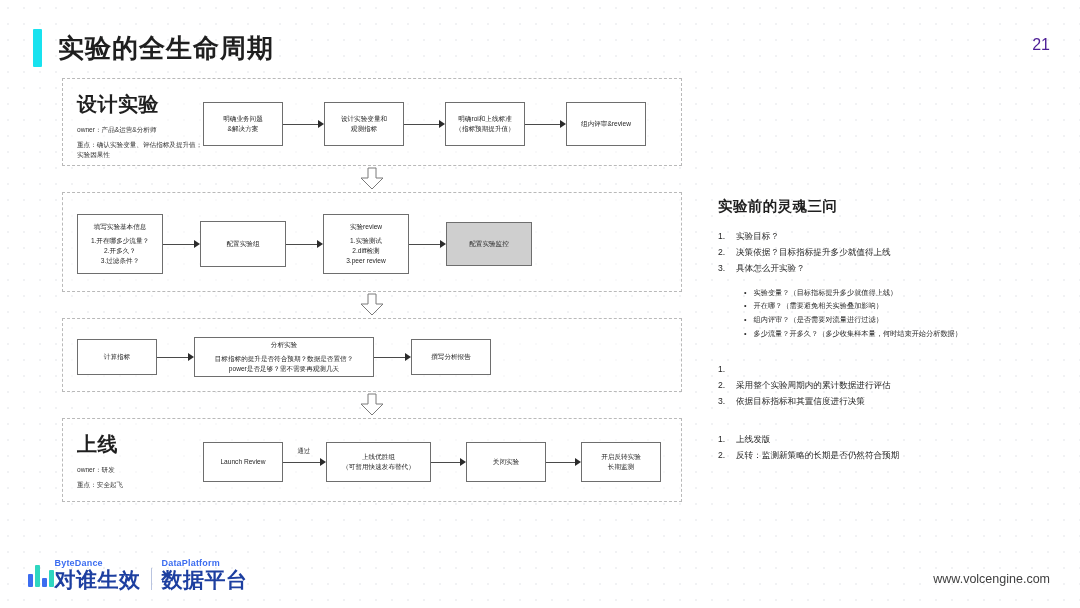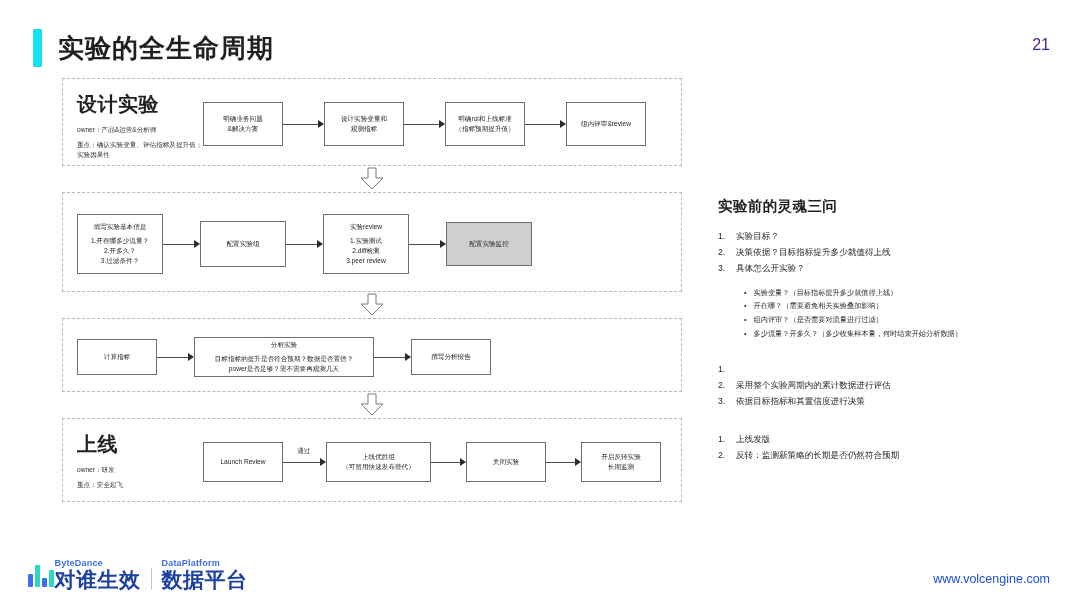--- a/index.html
+++ b/index.html
@@ -238,21 +238,21 @@
   .logo-cn {
     font-size: 21px; font-weight: 700; color: #1d3fa0; line-height: 1;
     letter-spacing: .5px;
   }
   .logo-divider { width: 1px; height: 22px; background: #b9c4e0; margin: 0 2px; }
 
   .footer-url {
     position: absolute;
     right: 30px; bottom: 22px;
     font-size: 12.5px;
-    color: #1d4ed8;
+    color: #404040;
   }
 </style>
 </head>
 <body>
 
 <div class="header">
   <div class="accent-bar"></div>
   <div class="page-title">实验的全生命周期</div>
 </div>
 <div class="page-number">21</div>

